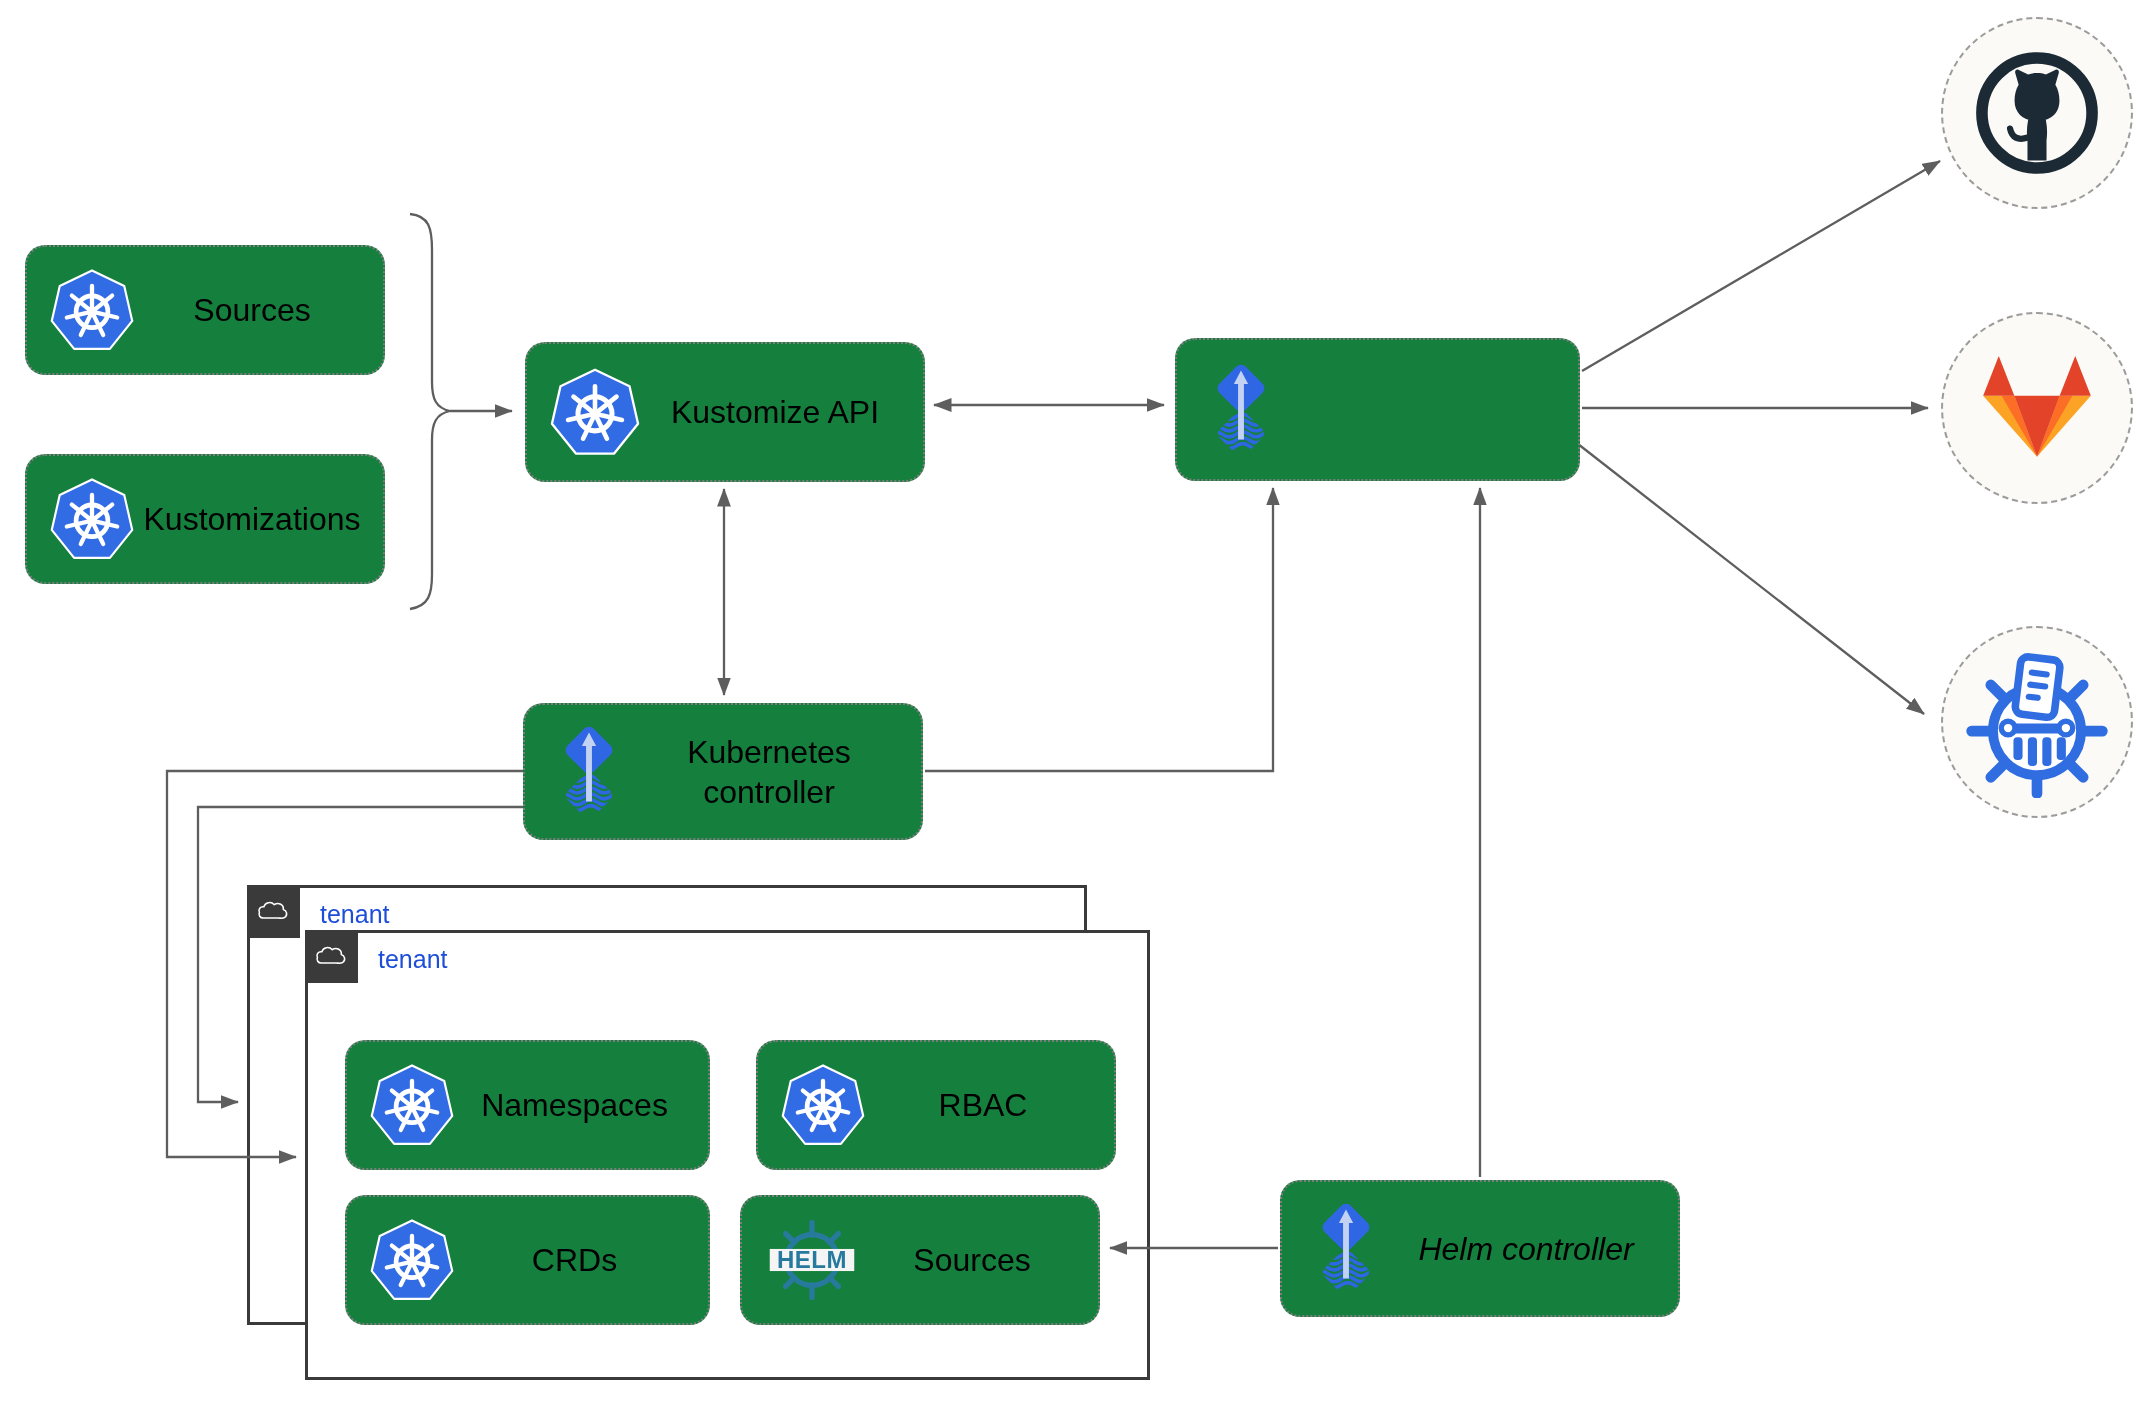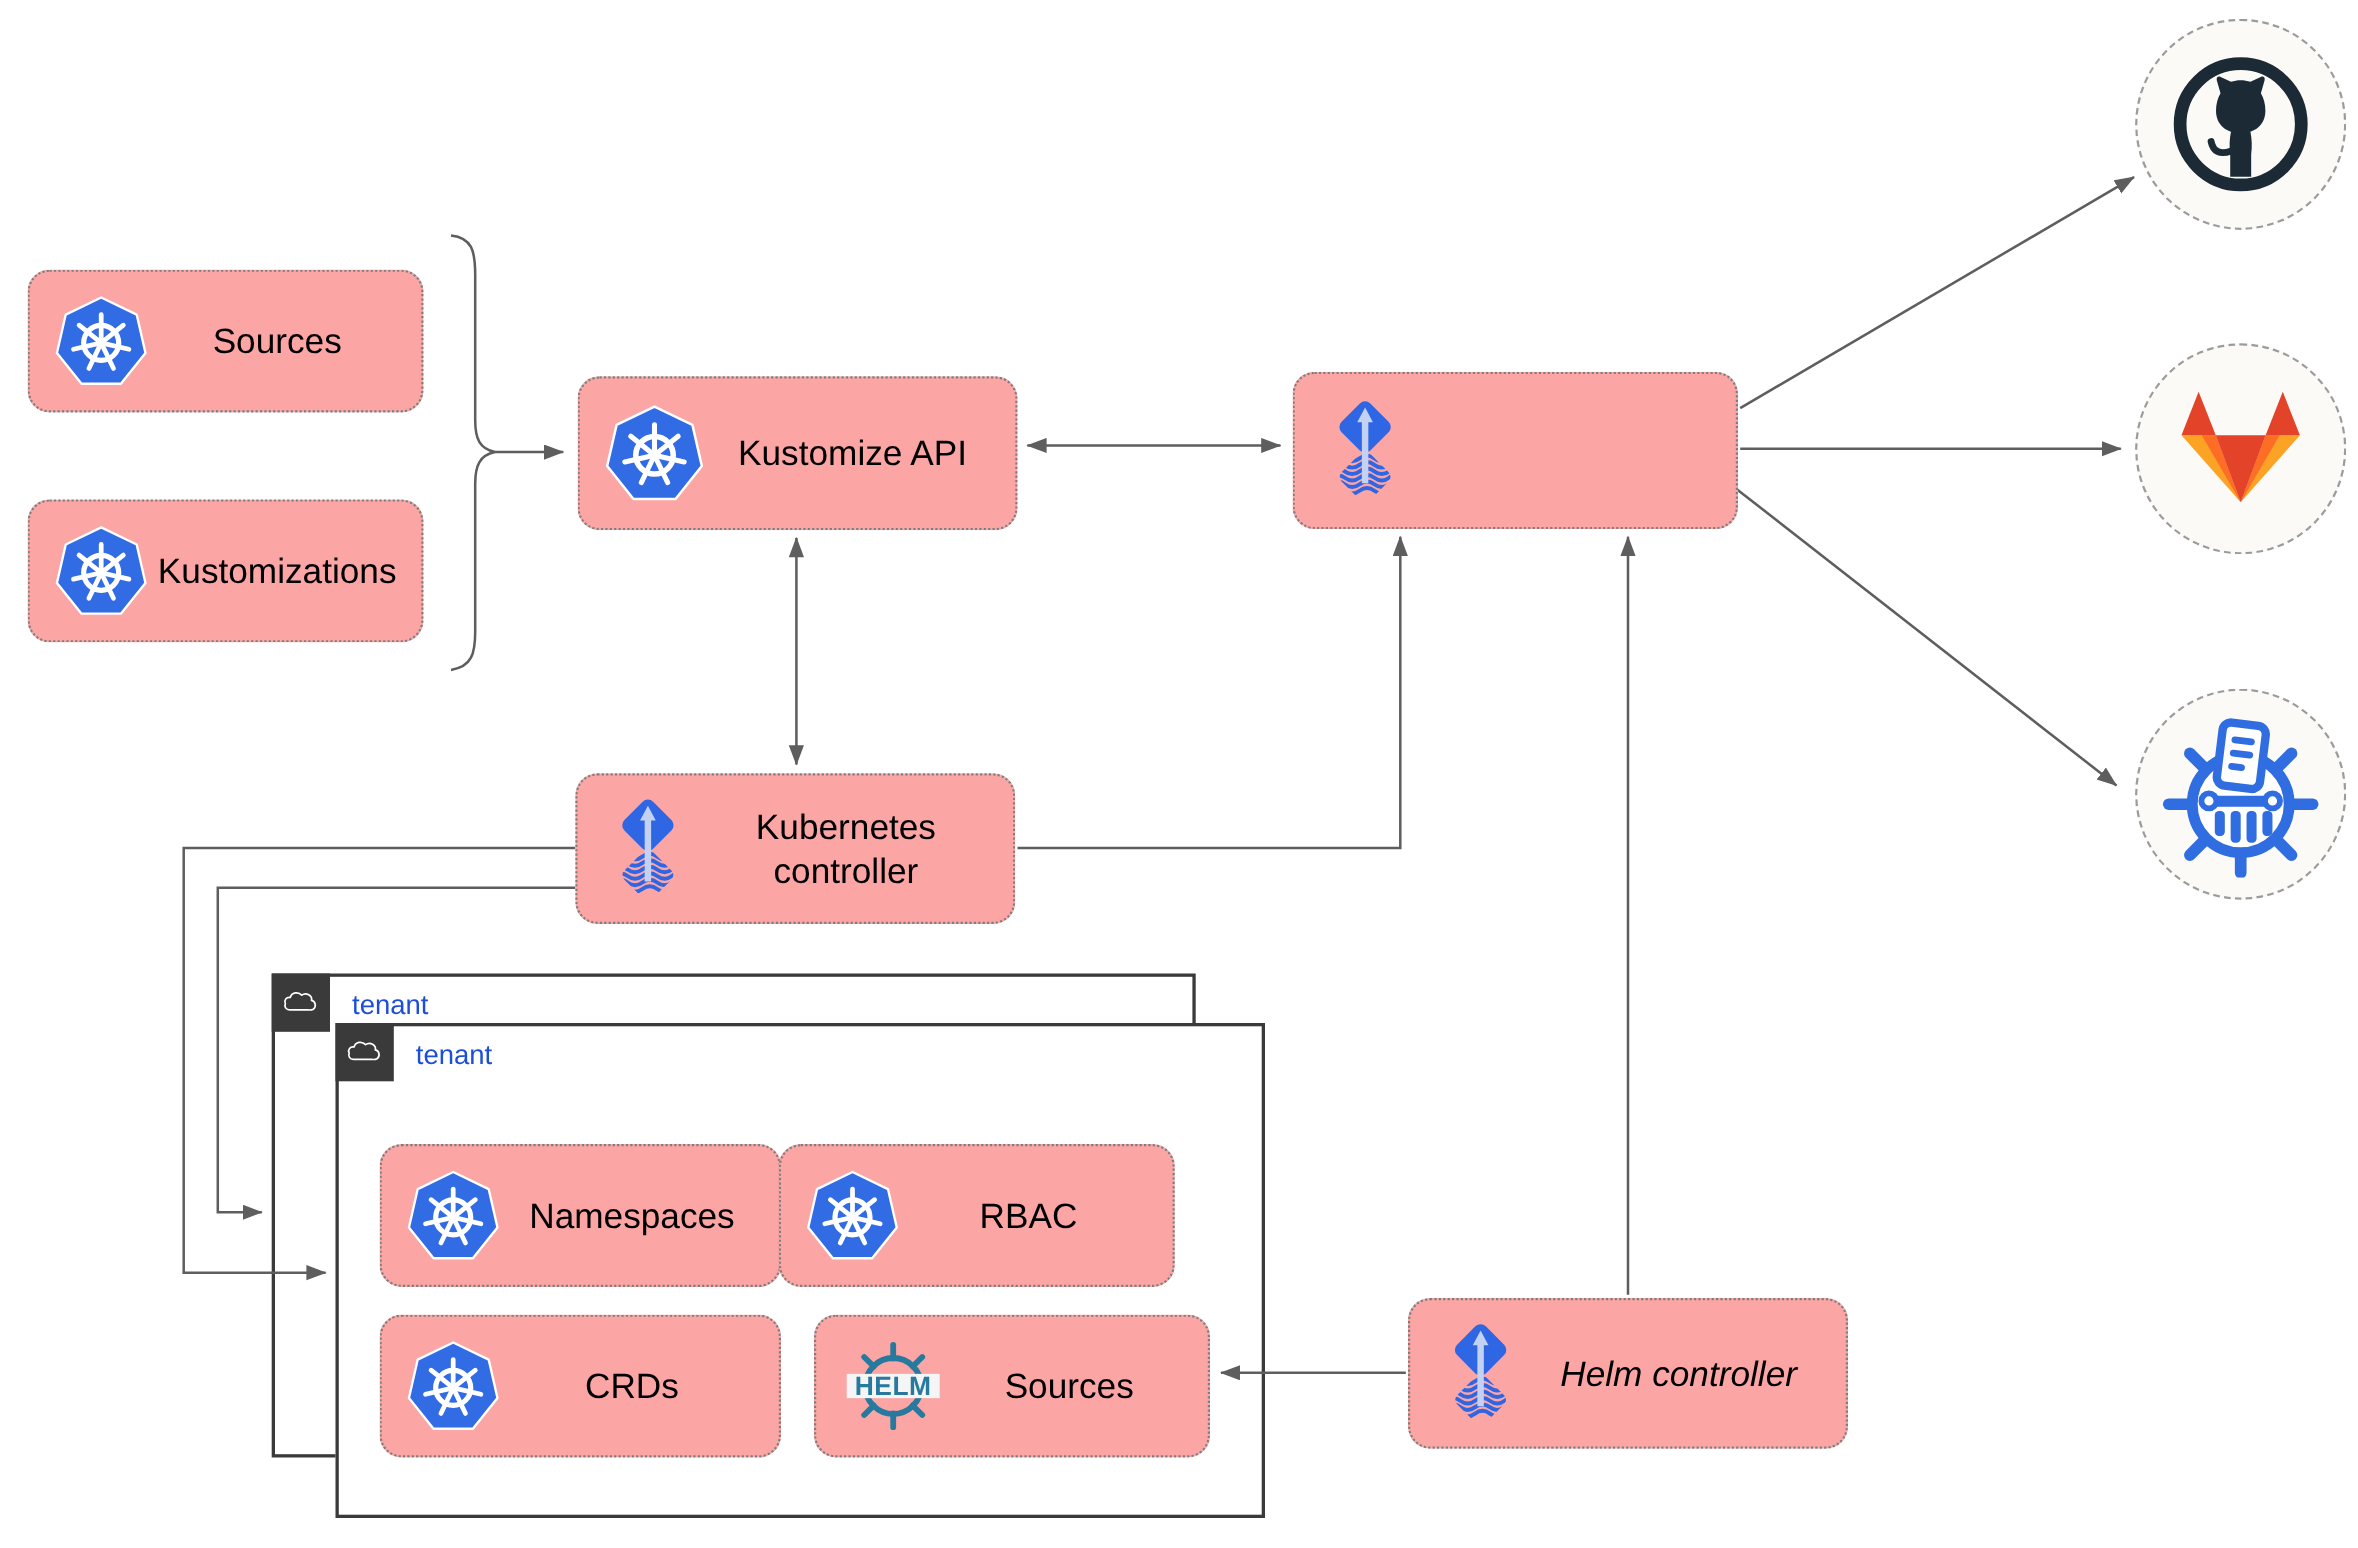--- a/index.html
+++ b/index.html
@@ -1,20 +1,20 @@
 <!DOCTYPE html>
 <html><head>
 <meta charset="utf-8">
 <style>
   html,body{margin:0;padding:0;background:#ffffff;}
   body{font-family:"Liberation Sans","DejaVu Sans",sans-serif;}
   .canvas{position:relative;width:2144px;height:1407px;background:#ffffff;overflow:hidden;}
 
   
-  .node{position:absolute;background:#fca5a5;border:2px dotted #7d7d7d;border-radius:20px;
+  .node{position:absolute;background:#15803d;border:2px dotted #7d7d7d;border-radius:20px;
         display:flex;align-items:center;z-index:4;box-sizing:border-box;}
   .node .icon-wrap{flex:0 0 auto;margin-left:22px;display:flex;align-items:center;justify-content:center;}
   .node .lbl{flex:1 1 auto;text-align:center;font-size:32px;color:#000;line-height:1.25;
              padding-right:14px;}
 
   
   .provider{position:absolute;width:192px;height:192px;border:2px dashed #9b9b9b;border-radius:50%;
             background:#fbfaf6;display:flex;align-items:center;justify-content:center;z-index:4;box-sizing:border-box;}
 
   
@@ -244,21 +244,21 @@
 
   <div class="node" style="left:345px;top:1040px;width:365px;height:130px;">
     <span class="icon-wrap">
       <svg width="86" height="86" viewBox="0 0 100 100">
           <use href="#sym-k8s"></use>
         </svg>
       </span>
     <span class="lbl">Namespaces</span>
   </div>
 
-  <div class="node" style="left:708px;top:1040px;width:360px;height:130px;">
+  <div class="node" style="left:756px;top:1040px;width:360px;height:130px;">
     <span class="icon-wrap">
       <svg width="86" height="86" viewBox="0 0 100 100">
           <use href="#sym-k8s"></use>
         </svg>
       </span>
     <span class="lbl">RBAC</span>
   </div>
 
   <div class="node" style="left:345px;top:1195px;width:365px;height:130px;">
     <span class="icon-wrap">

